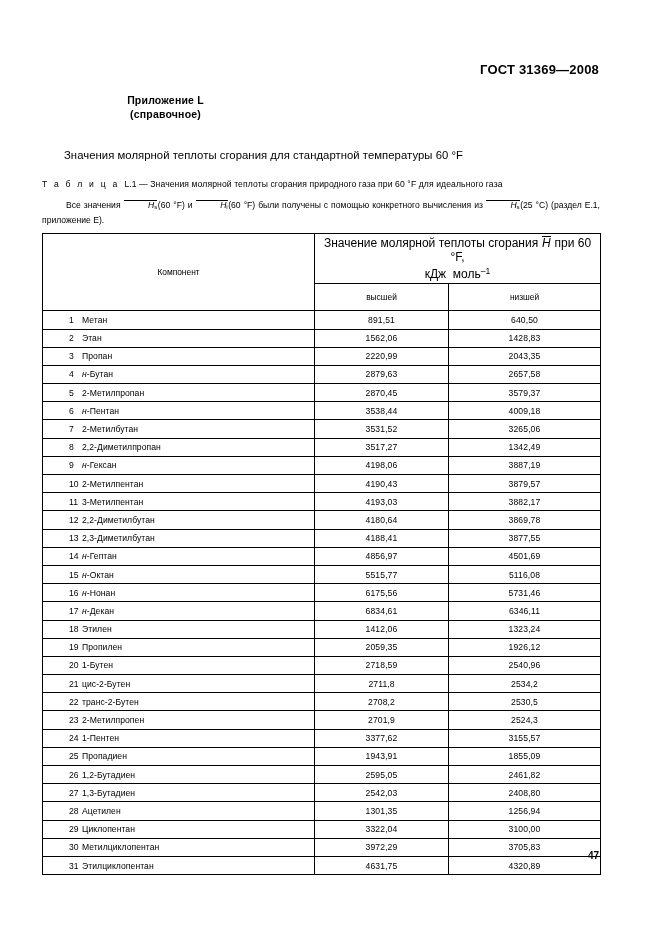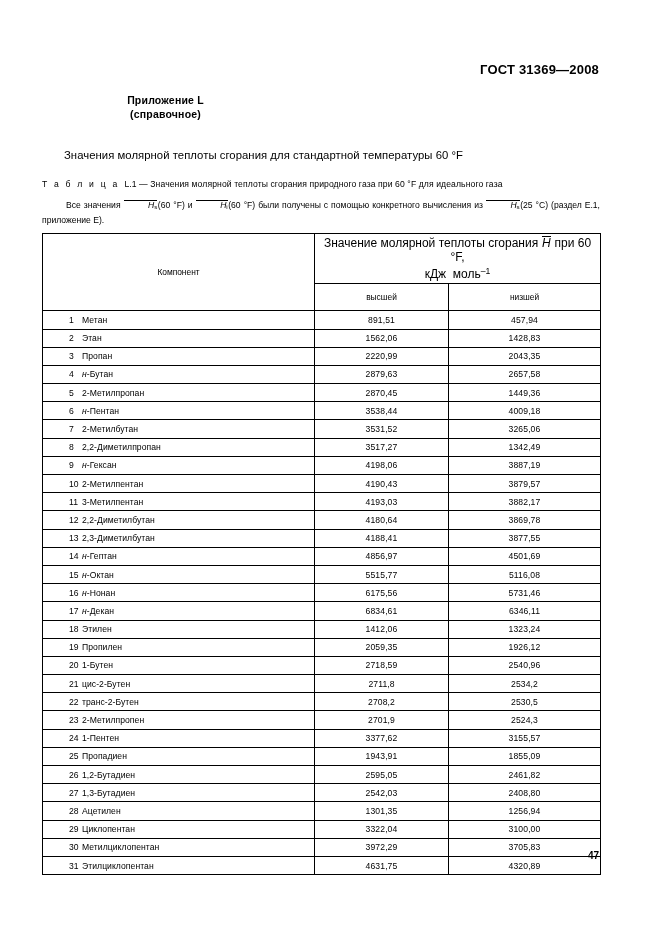--- a/index.html
+++ b/index.html
@@ -228,41 +228,41 @@
       </tr>
       <tr>
         <th class="hdr-sub col-h">высшей</th>
         <th class="hdr-sub col-l">низшей</th>
       </tr>
     </thead>
     <tbody id="table-body">
         <tr>
           <td class="name"><span class="idx">1</span><span>Метан</span></td>
           <td class="val col-h">891,51</td>
-          <td class="val col-l">457,94</td>
+          <td class="val col-l">640,50</td>
         </tr>
         <tr>
           <td class="name"><span class="idx">2</span><span>Этан</span></td>
           <td class="val col-h">1562,06</td>
           <td class="val col-l">1428,83</td>
         </tr>
         <tr>
           <td class="name"><span class="idx">3</span><span>Пропан</span></td>
           <td class="val col-h">2220,99</td>
           <td class="val col-l">2043,35</td>
         </tr>
         <tr>
           <td class="name"><span class="idx">4</span><span><span class="ital">н</span>-Бутан</span></td>
           <td class="val col-h">2879,63</td>
           <td class="val col-l">2657,58</td>
         </tr>
         <tr>
           <td class="name"><span class="idx">5</span><span>2-Метилпропан</span></td>
           <td class="val col-h">2870,45</td>
-          <td class="val col-l">1449,36</td>
+          <td class="val col-l">3579,37</td>
         </tr>
         <tr>
           <td class="name"><span class="idx">6</span><span><span class="ital">н</span>-Пентан</span></td>
           <td class="val col-h">3538,44</td>
           <td class="val col-l">4009,18</td>
         </tr>
         <tr>
           <td class="name"><span class="idx">7</span><span>2-Метилбутан</span></td>
           <td class="val col-h">3531,52</td>
           <td class="val col-l">3265,06</td>

